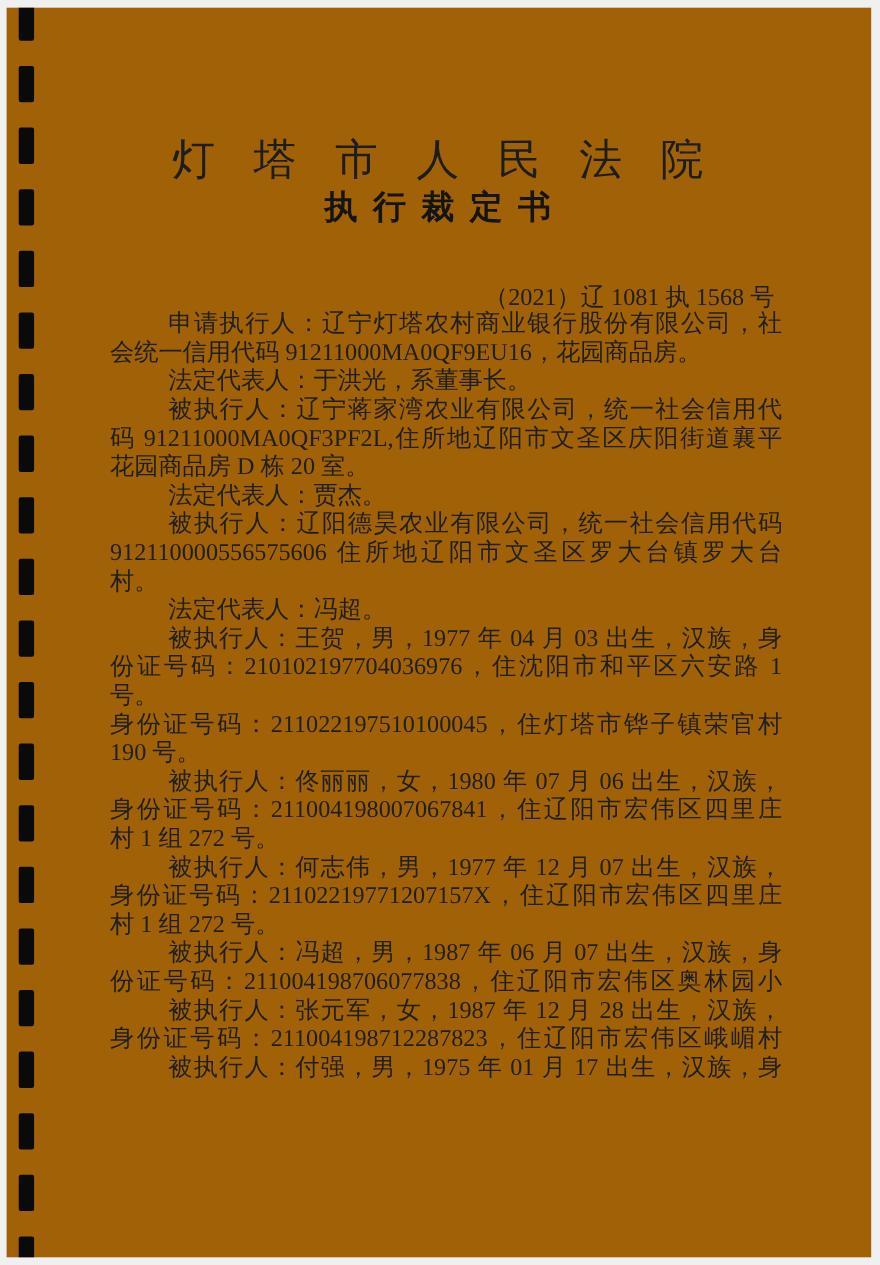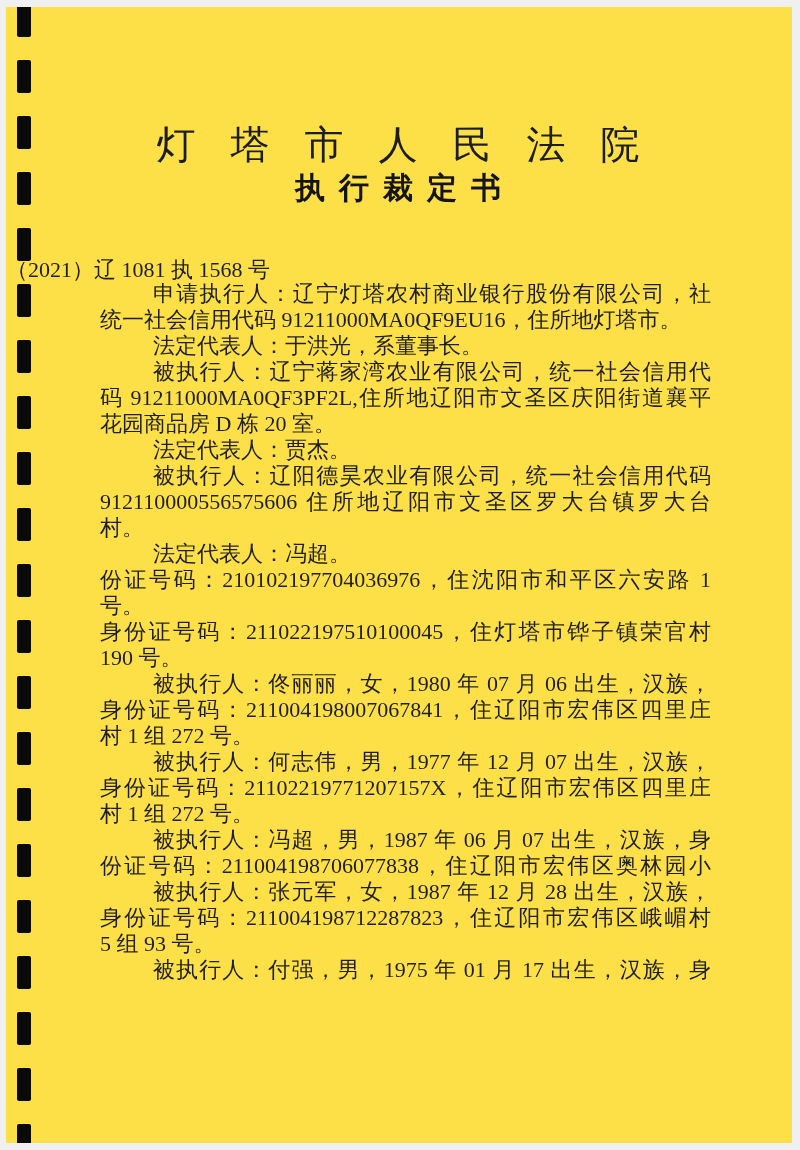--- a/index.html
+++ b/index.html
@@ -9,21 +9,21 @@
     background:#f0f0f1;
     position:relative;
     overflow:hidden;
   }
   .scan-frame{
     position:absolute;left:0;top:0;width:800px;height:1150px;
     background:#f0f0f1;
   }
   .paper{
     position:absolute;left:6px;top:7px;right:8px;bottom:7px;
-    background:#fde047;
+    background:#a16207;
     overflow:hidden;
   }
   
   .binding-holes{position:absolute;left:0;top:0;width:50px;height:100%;}
   .binding-hole{
     position:absolute;left:11px;width:14px;height:33px;
     background:#0a0a0a;border-radius:2px;
   }
   
   .court-name{
@@ -35,21 +35,21 @@
   }
   .doc-title{
     position:absolute;left:0;top:161px;width:784px;
     text-align:center;
     font-size:30px;font-weight:700;color:#141414;
     letter-spacing:14px;text-indent:14px;
     white-space:nowrap;
   }
   .case-number{
     position:absolute;left:0;top:248px;width:784px;
-    padding-right:86px;box-sizing:border-box;
+    text-align:right;padding-right:86px;box-sizing:border-box;
     font-size:22px;color:#1f1f1f;
     white-space:nowrap;
   }
   
   .body-text{
     position:absolute;left:94px;top:274px;width:611px;
     font-size:22px;color:#1f1f1f;
   }
   .body-line{
     line-height:26px;height:26px;
@@ -93,42 +93,42 @@
       </div>
 
     <div class="court-name">灯塔市人民法院</div>
 
     <div class="doc-title">执行裁定书</div>
 
     <div class="case-number">（2021）辽 1081 执 1568 号</div>
 
     <div class="body-text">
         <div class="body-line indent full">申请执行人：辽宁灯塔农村商业银行股份有限公司，社</div>
-        <div class="body-line">统一社会信用代码 91211000MA0QF9EU16，住所地灯塔市。</div>
+        <div class="body-line">会统一信用代码 91211000MA0QF9EU16，花园商品房。</div>
         <div class="body-line indent">法定代表人：于洪光，系董事长。</div>
         <div class="body-line indent full">被执行人：辽宁蒋家湾农业有限公司，统一社会信用代</div>
         <div class="body-line full">码 91211000MA0QF3PF2L,住所地辽阳市文圣区庆阳街道襄平</div>
         <div class="body-line">花园商品房 D 栋 20 室。</div>
         <div class="body-line indent">法定代表人：贾杰。</div>
         <div class="body-line indent full">被执行人：辽阳德昊农业有限公司，统一社会信用代码</div>
         <div class="body-line full">912110000556575606 住所地辽阳市文圣区罗大台镇罗大台</div>
         <div class="body-line">村。</div>
         <div class="body-line indent">法定代表人：冯超。</div>
+        <div class="body-line indent full">被执行人：王贺，男，1977 年 04 月 03 出生，汉族，身</div>
         <div class="body-line full">份证号码：210102197704036976，住沈阳市和平区六安路 1</div>
         <div class="body-line">号。</div>
         <div class="body-line full">身份证号码：211022197510100045，住灯塔市铧子镇荣官村</div>
         <div class="body-line">190 号。</div>
         <div class="body-line indent full">被执行人：佟丽丽，女，1980 年 07 月 06 出生，汉族，</div>
         <div class="body-line full">身份证号码：211004198007067841，住辽阳市宏伟区四里庄</div>
         <div class="body-line">村 1 组 272 号。</div>
         <div class="body-line indent full">被执行人：何志伟，男，1977 年 12 月 07 出生，汉族，</div>
         <div class="body-line full">身份证号码：21102219771207157X，住辽阳市宏伟区四里庄</div>
         <div class="body-line">村 1 组 272 号。</div>
         <div class="body-line indent full">被执行人：冯超，男，1987 年 06 月 07 出生，汉族，身</div>
         <div class="body-line full">份证号码：211004198706077838，住辽阳市宏伟区奥林园小</div>
         <div class="body-line indent full">被执行人：张元军，女，1987 年 12 月 28 出生，汉族，</div>
         <div class="body-line full">身份证号码：211004198712287823，住辽阳市宏伟区峨嵋村</div>
-        <div class="body-line">5 组 93 号。</div>
         <div class="body-line indent full">被执行人：付强，男，1975 年 01 月 17 出生，汉族，身</div>
       </div>
 
   </div>
 </div>
 
 </body></html>

